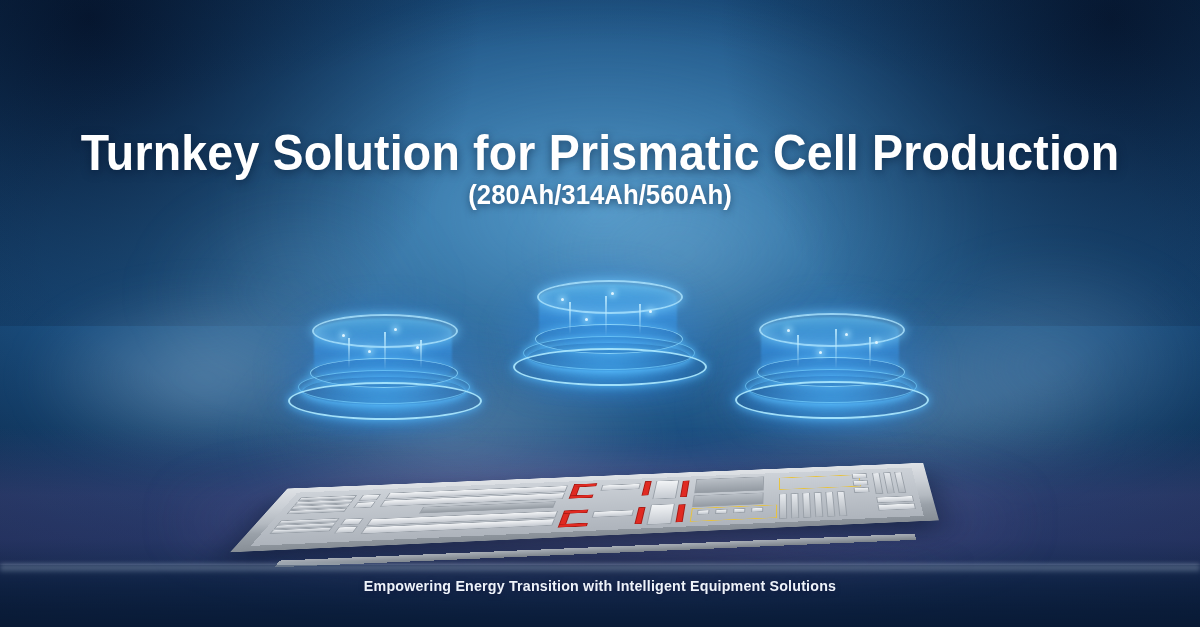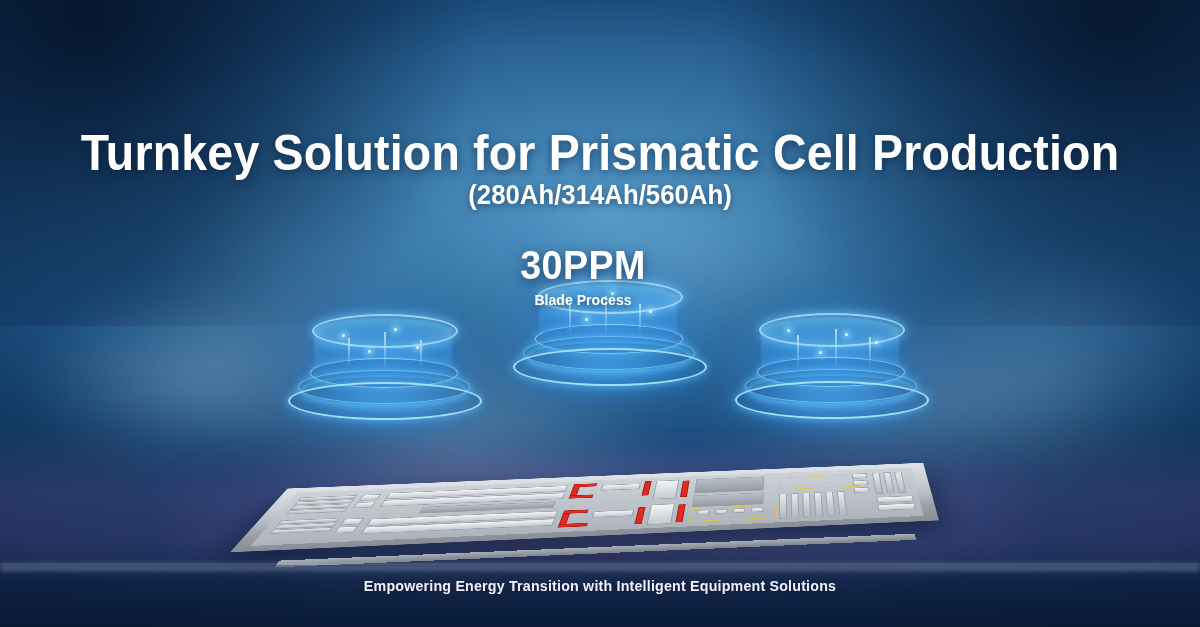--- a/index.html
+++ b/index.html
@@ -305,24 +305,20 @@
     <div class="ring r3"></div>
     <div class="spark" style="left:52px;top:18px;"></div>
     <div class="spark" style="left:110px;top:22px;"></div>
     <div class="spark" style="left:84px;top:40px;"></div>
     <div class="spark" style="left:140px;top:30px;"></div>
     <div class="beam" style="left:62px;top:24px;height:32px;"></div>
     <div class="beam" style="left:100px;top:18px;height:40px;"></div>
     <div class="beam" style="left:134px;top:26px;height:30px;"></div>
   </div>
 
-  <div class="stat stat-2">
-    <div class="value">30PPM</div>
-    <div class="label">Blade Process</div>
-  </div>
 
   <div class="floor-purple"></div>
   <div class="floor-purple2"></div>
 
   <div class="machine-shadow"></div>
   <div class="machine">
     <div class="slab"></div>
     <div class="inner">
 
       <div class="mod rail" style="left:8px;top:10px;width:54px;height:5px;"></div>

